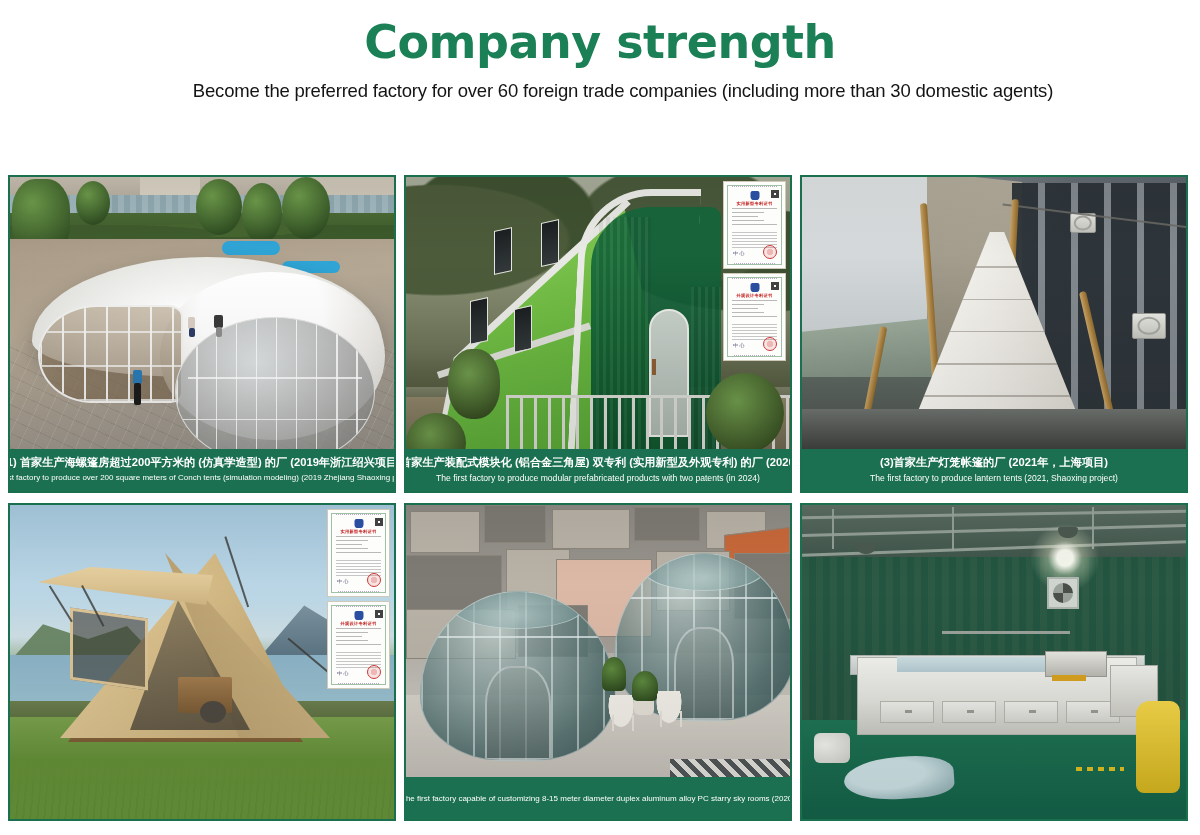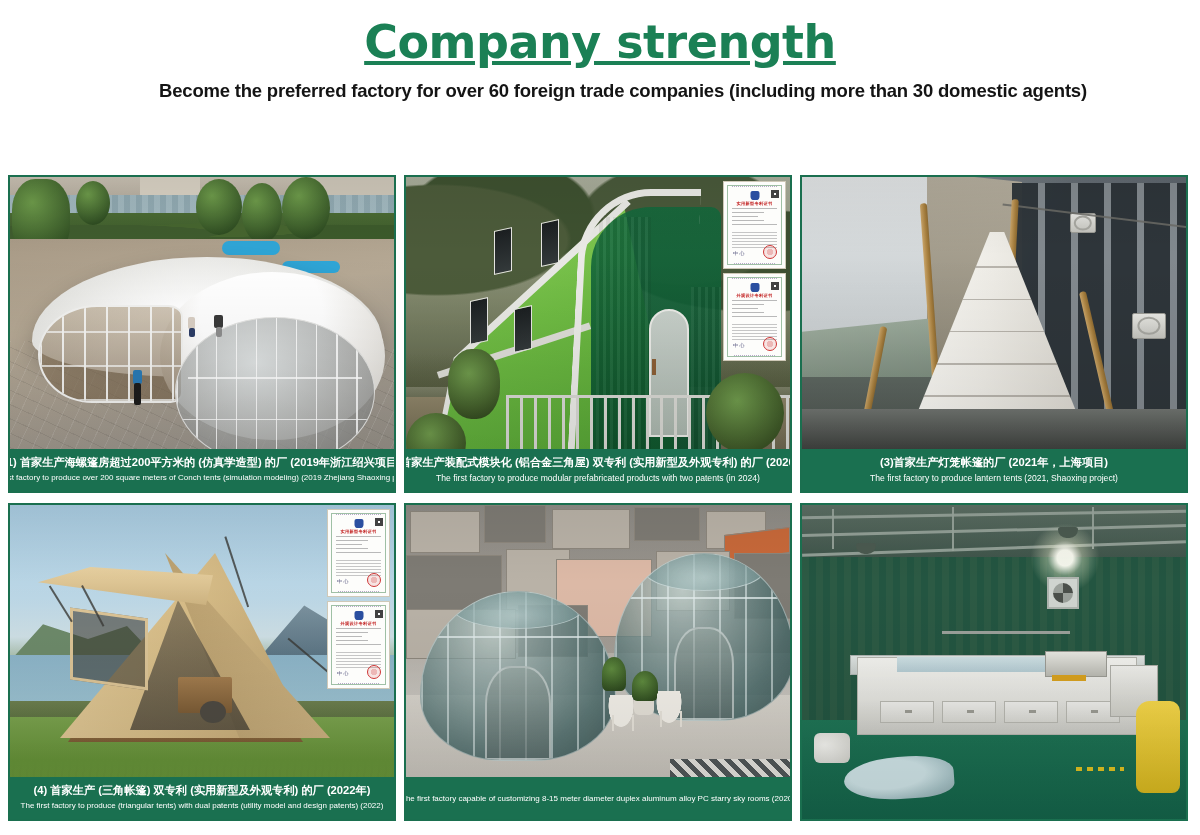--- a/index.html
+++ b/index.html
@@ -10,24 +10,23 @@
     overflow: hidden;
   }
   .page { position: relative; width: 1200px; height: 835px; background:#fff; }
 
   
   .header { width:1200px; padding-top: 18px; text-align:center; }
   .title {
     font-size: 46px; font-weight: 800; color: #1b8055;
     letter-spacing: -0.5px; line-height: 1.05;
     font-family: "DejaVu Sans", sans-serif;
-    text-decoration: underline;
   }
   .subtitle {
-    margin-top: 14px; font-size: 18.5px; color: #141414; font-weight: 700;
+    margin-top: 14px; font-size: 18.5px; color: #141414; font-weight: 400;
     letter-spacing: -0.2px;
     padding-left: 46px;
   }
   .subtitle2 {
     margin-top: 17px; font-size: 22.5px; color: #0d0d0d; font-weight: 700;
     letter-spacing: -0.2px;
   }
 
   
   .grid {
@@ -614,24 +613,20 @@
                 <i></i>
                 <i></i>
                 <i></i>
                 <i></i>
               </div>
             <div class="cert-sig">中 心</div>
               <div class="cert-seal"></div>
               <div class="cert-foot"></div>
           </div>
         </div>
-      </div>
-      <div class="caption">
-        <div class="cap-cn">(4) 首家生产 (三角帐篷) 双专利 (实用新型及外观专利) 的厂 (2022年)</div>
-        <div class="cap-en tight">The first factory to produce (triangular tents) with dual patents (utility model and design patents) (2022)</div>
       </div>
     </div>
 
     <div class="card">
       <div class="photo p5">
         <div class="town"></div>
         <div class="bl" style="left:4px;top:6px;width:70px;height:42px"></div>
         <div class="bl dark" style="left:78px;top:0px;width:62px;height:38px"></div>
         <div class="bl" style="left:146px;top:4px;width:78px;height:40px"></div>
         <div class="bl dark" style="left:228px;top:2px;width:66px;height:34px"></div>

